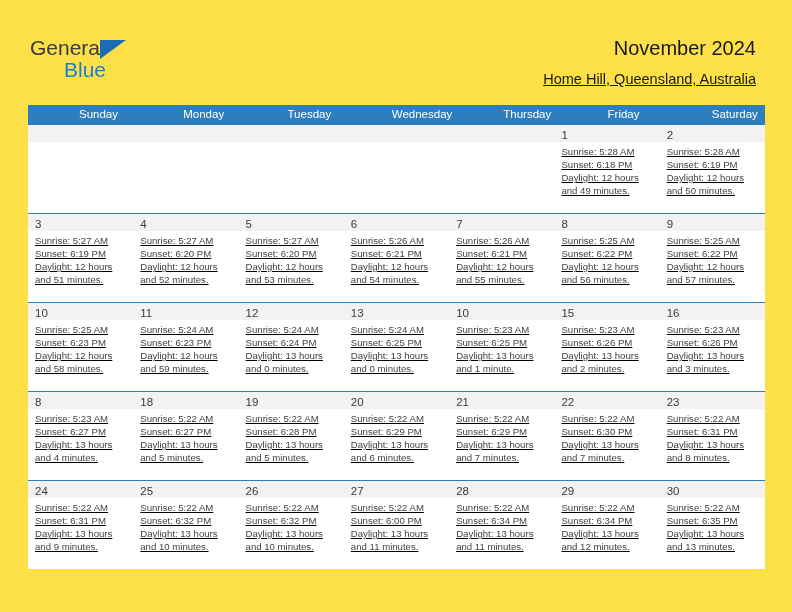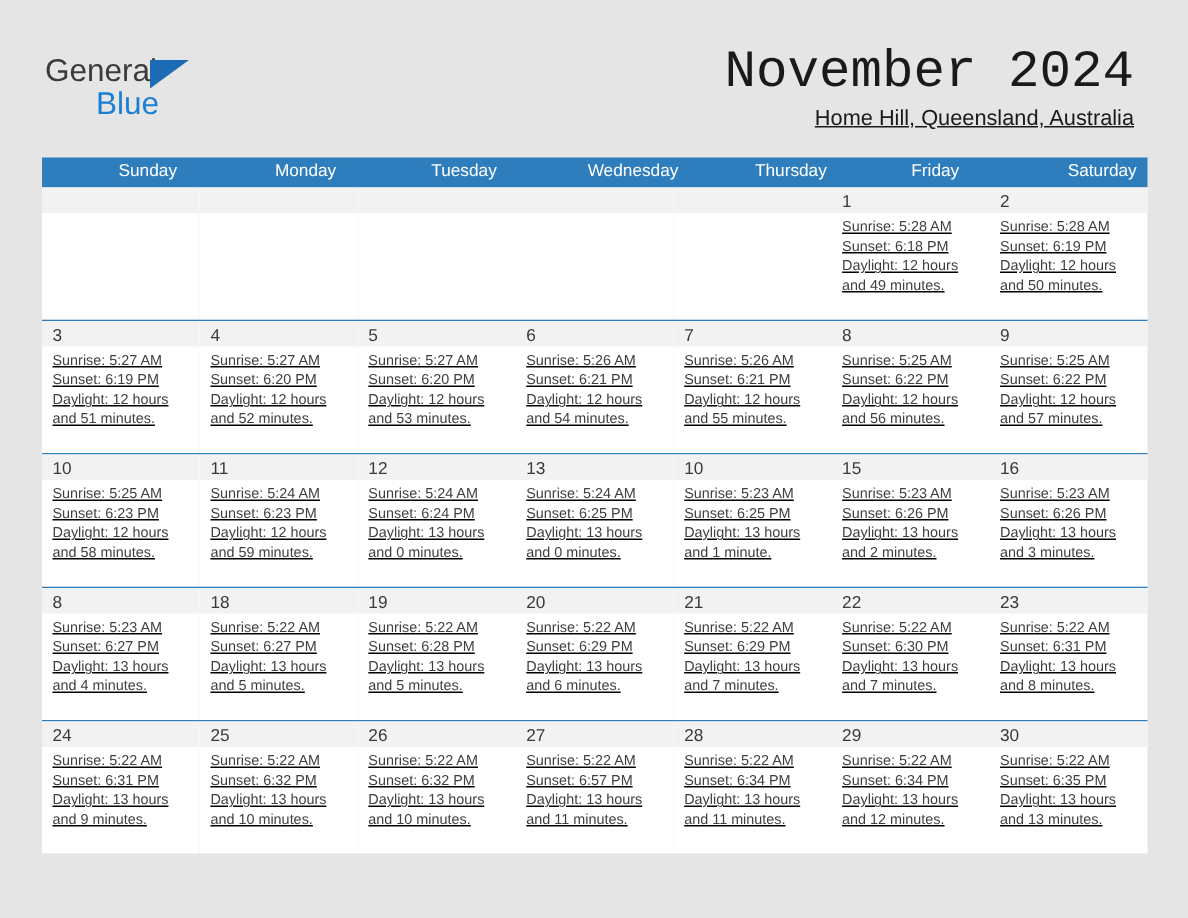--- a/index.html
+++ b/index.html
@@ -7,21 +7,21 @@
     width: 792px;
     height: 612px;
     background: #ffffff;
     font-family: "Liberation Sans", sans-serif;
     overflow: hidden;
   }
   .page {
     position: relative;
     width: 792px;
     height: 612px;
-    background: #e5e5e5;
+    background: #fde047;
   }
 
   
   .top {
     position: absolute;
     left: 0; top: 0;
     width: 792px;
     height: 100px;
   }
   .logo {
@@ -51,26 +51,25 @@
     font-size: 21px;
     color: #1c7fd4;
     line-height: 24px;
   }
   .title-wrap {
     position: absolute;
     right: 36px; top: 32px;
     text-align: right;
   }
   .cal-title {
-    font-size: 35px;
+    font-size: 20px;
     color: #1a1a1a;
     font-weight: normal;
     line-height: 32px;
     white-space: nowrap;
-    font-family: Liberation Mono, monospace;
   }
   .cal-sub {
     margin-top: 6px;
     font-size: 14.5px;
     color: #1a1a1a;
     line-height: 18px;
     white-space: nowrap;
     text-decoration: underline;
   }
 
@@ -423,21 +422,21 @@
           <div class="ln">Sunrise: 5:22 AM</div>
           <div class="ln">Sunset: 6:32 PM</div>
           <div class="ln">Daylight: 13 hours</div>
           <div class="ln">and 10 minutes.</div>
         </div>
       </div>
       <div class="cell">
         <div class="datebar"><span class="datenum">27</span></div>
         <div class="cell-body">
           <div class="ln">Sunrise: 5:22 AM</div>
-          <div class="ln">Sunset: 6:57 PM</div>
+          <div class="ln">Sunset: 6:00 PM</div>
           <div class="ln">Daylight: 13 hours</div>
           <div class="ln">and 11 minutes.</div>
         </div>
       </div>
       <div class="cell">
         <div class="datebar"><span class="datenum">28</span></div>
         <div class="cell-body">
           <div class="ln">Sunrise: 5:22 AM</div>
           <div class="ln">Sunset: 6:34 PM</div>
           <div class="ln">Daylight: 13 hours</div>

